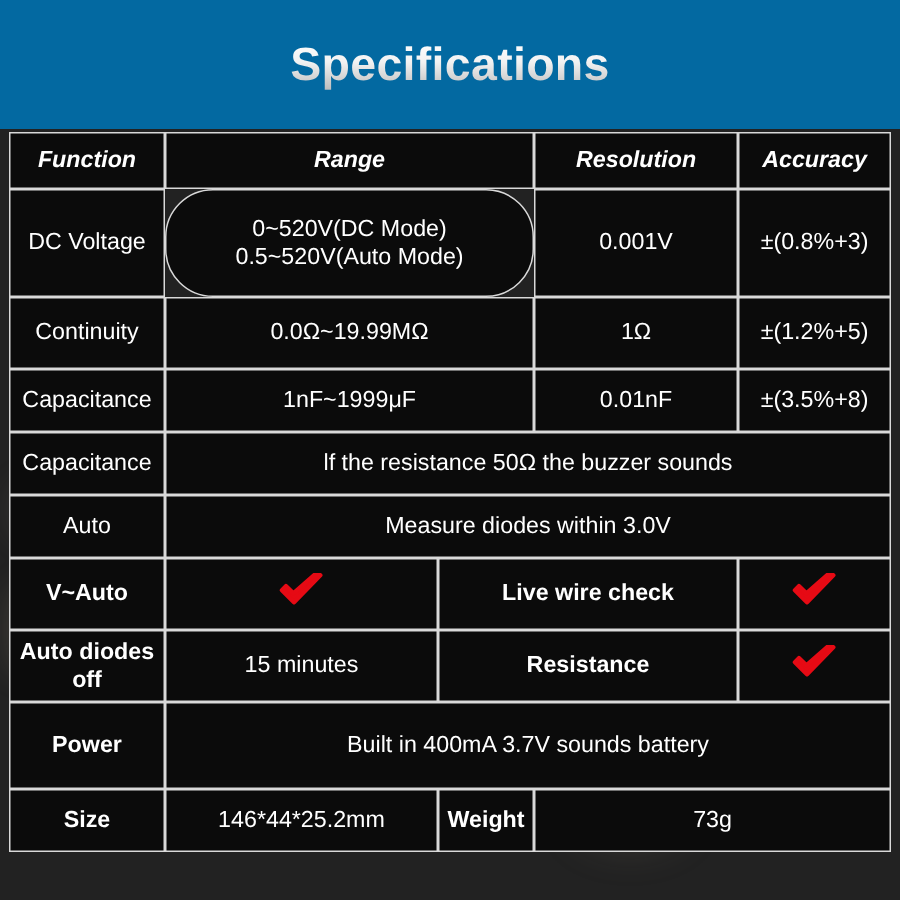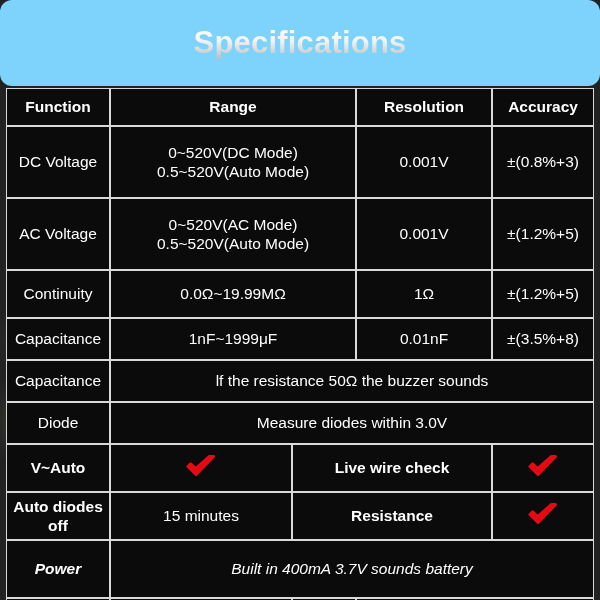--- a/index.html
+++ b/index.html
@@ -57,22 +57,21 @@
   
   .title-wrap {
     position: absolute;
     left: 0;
     top: 0;
     width: 600px;
     height: 86px;
     display: flex;
     align-items: center;
     justify-content: center;
-    background: #7dd3fc;
-    border-radius: 12px;
+    background: #0369a1;
   }
   .title {
     font-size: 31px;
     font-weight: bold;
     letter-spacing: 0.2px;
     background: linear-gradient(180deg, #ffffff 0%, #f2f2f2 45%, #b9b9b9 100%);
     -webkit-background-clip: text;
     background-clip: text;
     color: transparent;
     -webkit-text-fill-color: transparent;
@@ -115,35 +114,35 @@
   }
   .hdr {
     font-weight: bold;
     font-size: 17px;
     background: #0b0b0b;
   }
   .val {
     font-weight: normal;
     background: rgba(8,8,8,0.72);
   }
-  .two-line { line-height: 1.3; padding-top: 5px; padding-bottom: 5px; }
+  .two-line { line-height: 1.3; padding-top: 5px; padding-bottom: 5px; border-radius: 32px; }
 
   .check {
     display: inline-block;
     line-height: 1;
     font-size: 0;
   }
   .check svg { display: block; margin: 0 auto; }
 
   
-  tr.r-head td { height: 30px; }
+  tr.r-head td { height: 30px; font-style: italic; }
   tr.r-tall td { height: 64px; }
   tr.r-mid  td { height: 40px; }
   tr.r-std  td { height: 34px; }
-  tr.r-pow  td { height: 50px; font-style: italic; }
+  tr.r-pow  td { height: 50px; }
 </style>
 </head>
 <body>
 
 <div id="page">
 
   <div id="bg-photo"></div>
   <div id="bg-photo-2"></div>
 
   <div class="title-wrap">
@@ -171,29 +170,20 @@
       <tr class="r-tall">
         <td class="fn-c">DC Voltage</td>
         <td class="val two-line" colspan="3">
           <div>0~520V(DC Mode)</div>
           <div>0.5~520V(Auto Mode)</div>
         </td>
         <td class="val">0.001V</td>
         <td class="val">±(0.8%+3)</td>
       </tr>
 
-      <tr class="r-tall">
-        <td class="fn-c">AC Voltage</td>
-        <td class="val two-line" colspan="3">
-          <div>0~520V(AC Mode)</div>
-          <div>0.5~520V(Auto Mode)</div>
-        </td>
-        <td class="val">0.001V</td>
-        <td class="val">±(1.2%+5)</td>
-      </tr>
 
       <tr class="r-mid">
         <td class="fn-c">Continuity</td>
         <td class="val" colspan="3">0.0Ω~19.99MΩ</td>
         <td class="val">1Ω</td>
         <td class="val">±(1.2%+5)</td>
       </tr>
 
       <tr class="r-std">
         <td class="fn-c">Capacitance</td>
@@ -201,21 +191,21 @@
         <td class="val">0.01nF</td>
         <td class="val">±(3.5%+8)</td>
       </tr>
 
       <tr class="r-std">
         <td class="fn-c">Capacitance</td>
         <td class="val" colspan="5">lf the resistance 50Ω the buzzer sounds</td>
       </tr>
 
       <tr class="r-std">
-        <td class="fn-c">Diode</td>
+        <td class="fn-c">Auto</td>
         <td class="val" colspan="5">Measure diodes within 3.0V</td>
       </tr>
 
       <tr class="r-mid">
         <td class="fn">V~Auto</td>
         <td class="val" colspan="2">
           <span class="check">
             <svg width="30" height="22" viewBox="0 0 30 22" aria-hidden="true">
               <path d="M2 11.5 L10 19.5 L27.5 1.5 L24 1.0 L9.6 13.6 L4.6 8.8 Z" fill="#e60a14"></path>
               <path d="M2 11.5 L10 19.5 L27.5 1.5 L24 1.0 L9.6 13.6 L4.6 8.8 Z" fill="none" stroke="#e60a14" stroke-width="3" stroke-linejoin="round"></path>

